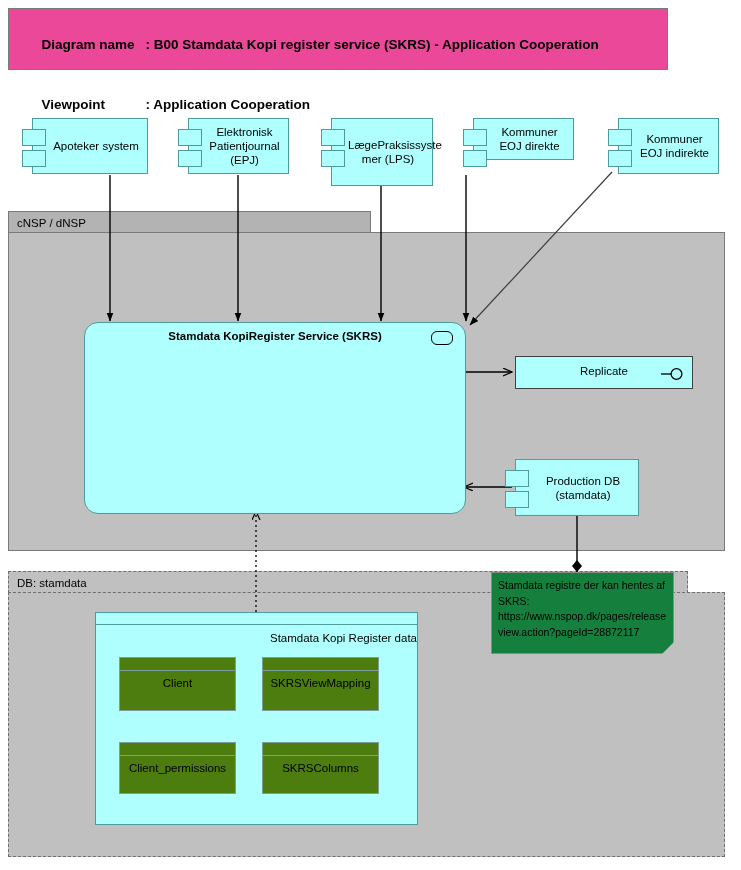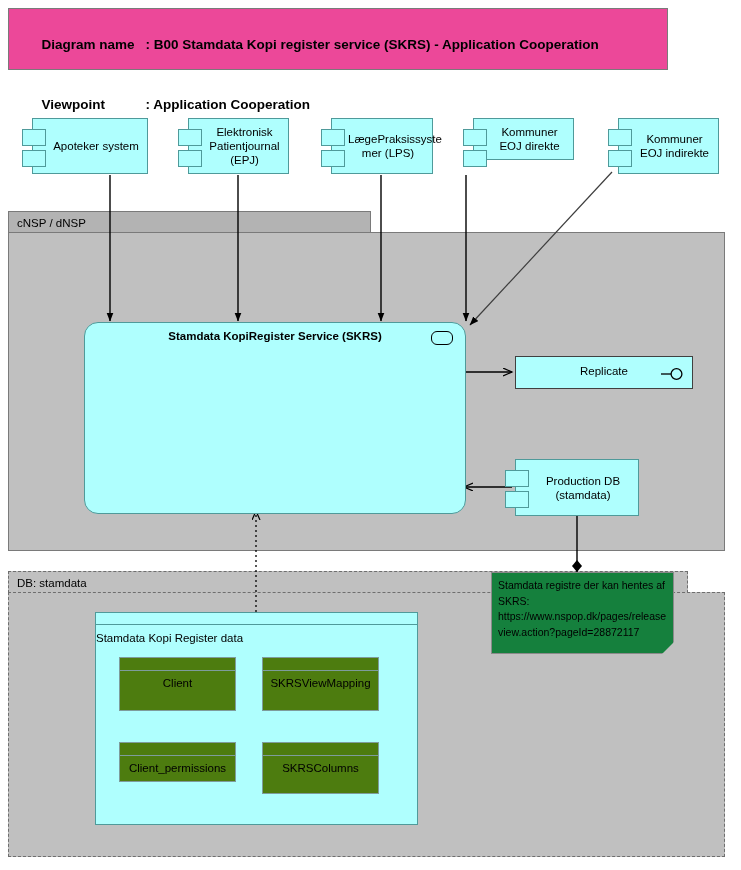--- a/index.html
+++ b/index.html
@@ -123,21 +123,21 @@
   
   .data-container {
     background: #affffe;
     border: 1px solid #4f9a9a;
   }
   .data-container > .hdr-strip {
     height: 11px;
     border-bottom: 1px solid #4f9a9a;
   }
   .data-container > .name {
-    text-align: left;
+    text-align: right;
     font-size: 11.5px;
     padding-top: 7px;
   }
   .entity {
     background: #4d7c0f;
     border: 1px solid #7e9c9c;
   }
   .entity > .hdr-strip {
     height: 12px;
     border-bottom: 1px solid #7e9c9c;
@@ -234,21 +234,21 @@
     <span class="comp-tab t2"></span>
     <span class="label">Apoteker system</span>
   </div>
 
   <div class="abs component" id="comp-epj" style="left:188px; top:118px; width:101px; height:56px;">
     <span class="comp-tab t1"></span>
     <span class="comp-tab t2"></span>
     <span class="label">Elektronisk Patientjournal (EPJ)</span>
   </div>
 
-  <div class="abs component" id="comp-lps" style="left:331px; top:118px; width:102px; height:56px;">
+  <div class="abs component" id="comp-lps" style="left:331px; top:118px; width:102px; height:68px;">
     <span class="comp-tab t1"></span>
     <span class="comp-tab t2"></span>
     <span class="label">LægePraksissyste mer (LPS)</span>
   </div>
 
   <div class="abs component" id="comp-kommuner-direkte" style="left:473px; top:118px; width:101px; height:42px;align-items:center;">
     <span class="comp-tab t1"></span>
     <span class="comp-tab t2"></span>
     <span class="label">Kommuner EOJ direkte</span>
   </div>
@@ -291,21 +291,21 @@
   <div class="abs entity" style="left:119px; top:657px; width:117px; height:54px;">
     <div class="hdr-strip"></div>
     <div class="name">Client</div>
   </div>
 
   <div class="abs entity" style="left:262px; top:657px; width:117px; height:54px;">
     <div class="hdr-strip"></div>
     <div class="name">SKRSViewMapping</div>
   </div>
 
-  <div class="abs entity" style="left:119px; top:742px; width:117px; height:40px;">
+  <div class="abs entity" style="left:119px; top:742px; width:117px; height:52px;">
     <div class="hdr-strip"></div>
     <div class="name">Client_permissions</div>
   </div>
 
   <div class="abs entity" style="left:262px; top:742px; width:117px; height:52px;">
     <div class="hdr-strip"></div>
     <div class="name">SKRSColumns</div>
   </div>
 
 </div>

